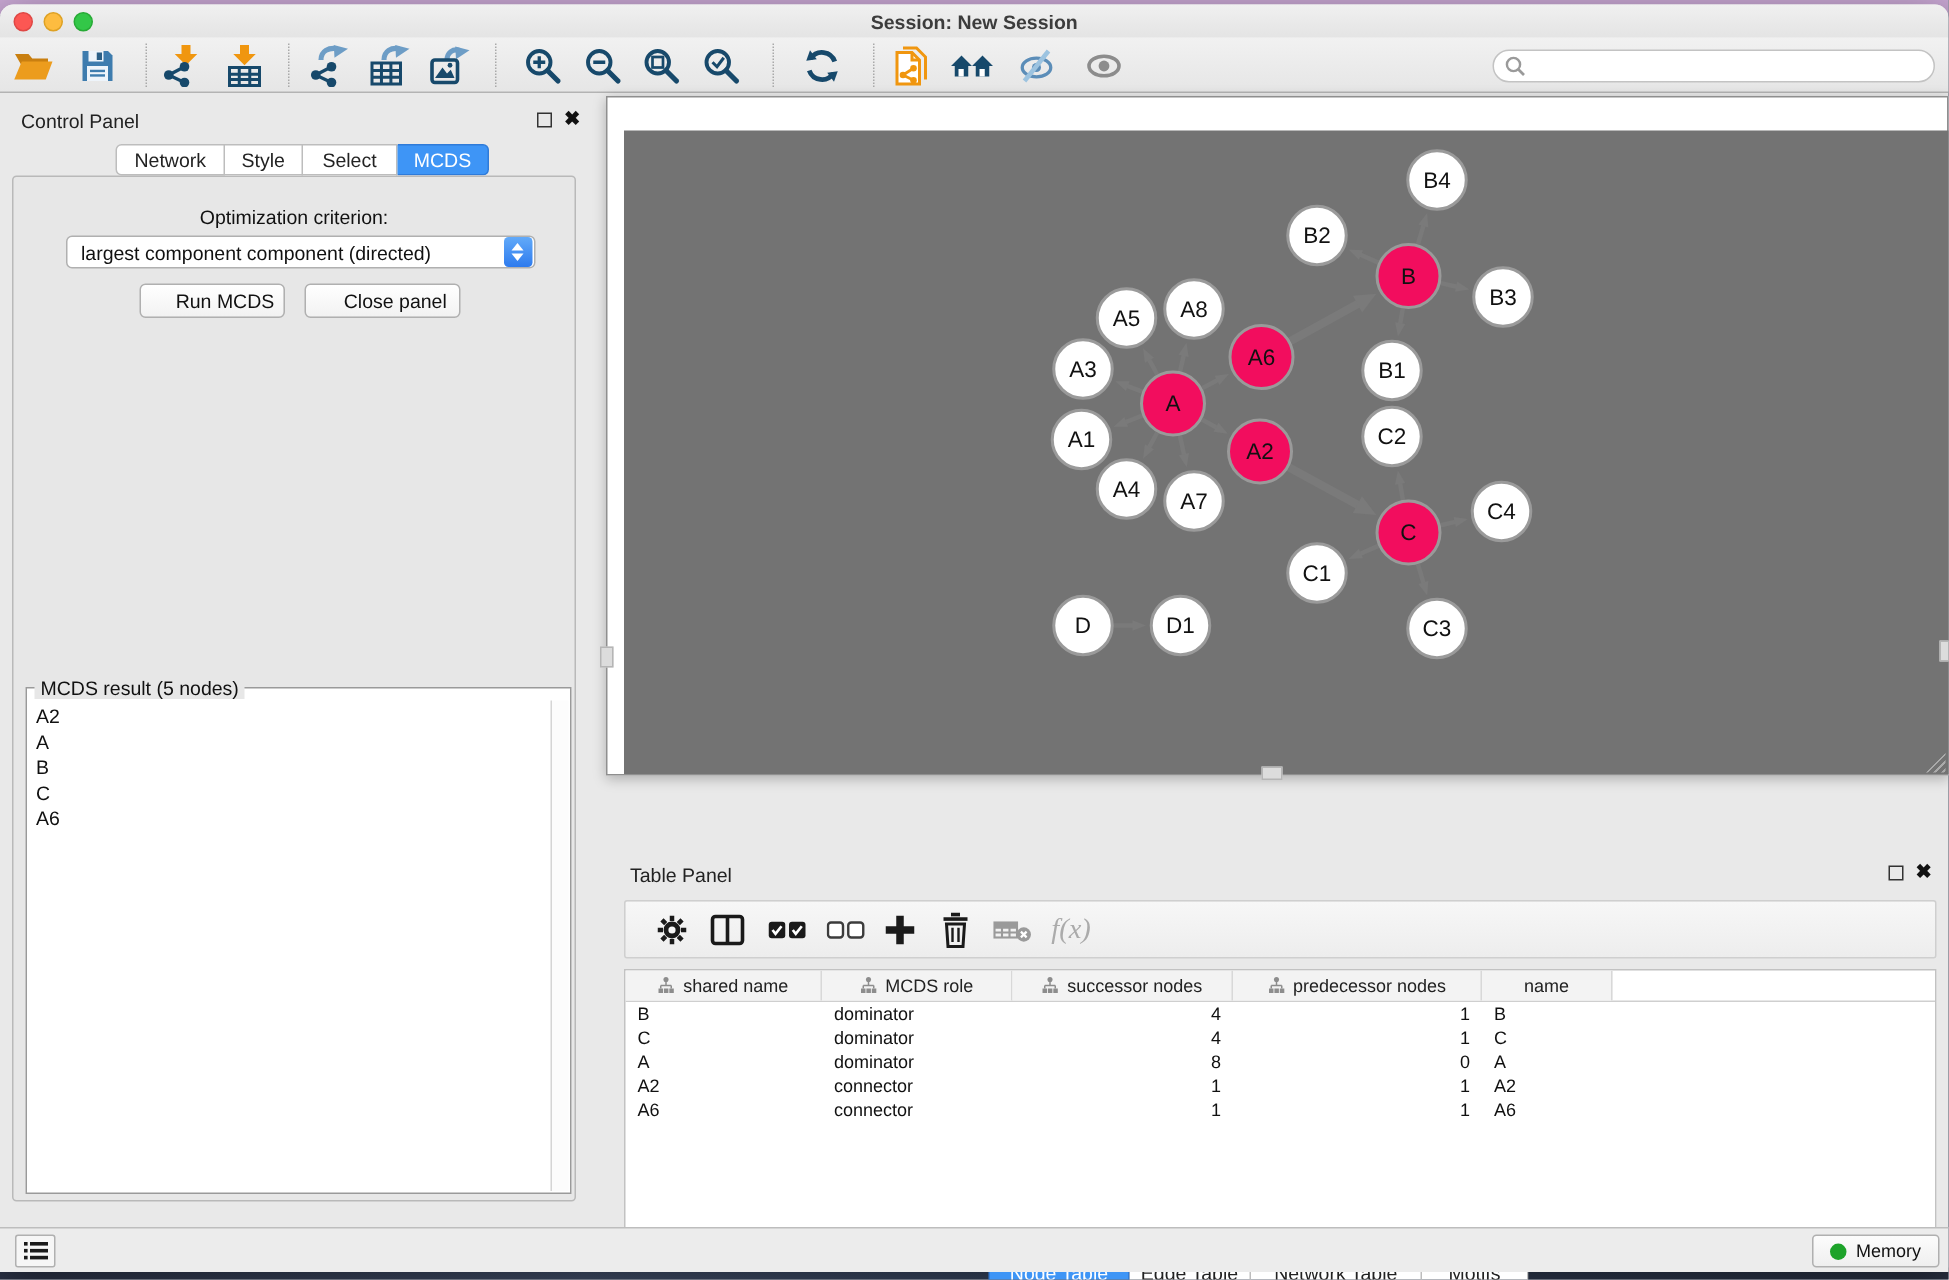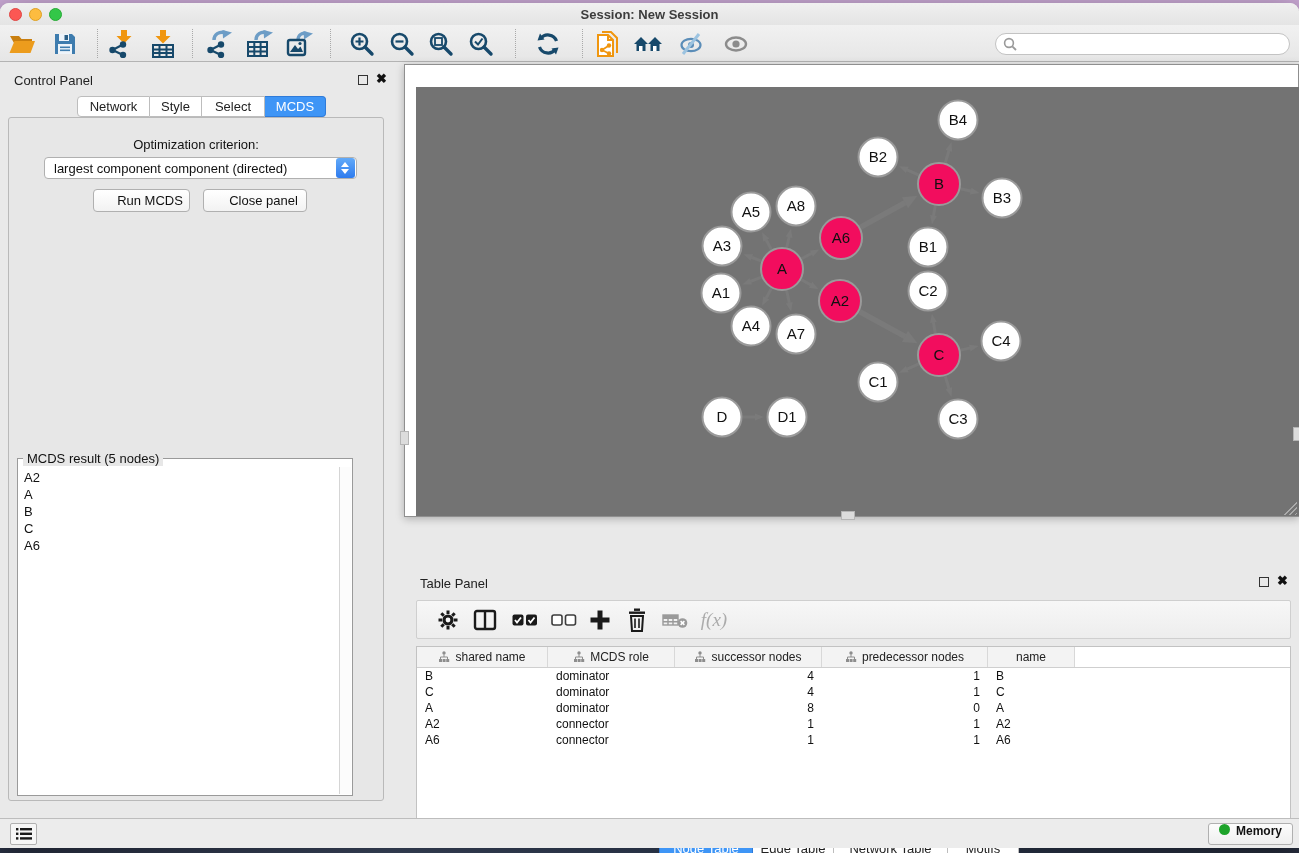--- a/index.html
+++ b/index.html
@@ -51,21 +51,21 @@
   .combo .val { flex:1; font-size:13px; color:#111; padding-left:9px; white-space:nowrap; }
   .combo .stepper { width:19px; height:20px; margin-right:1px; border-radius:3px;
     background:linear-gradient(#62aaf9,#2e7bee); position:relative; }
   .combo .stepper:before { content:""; position:absolute; left:5px; top:4px;
     border-left:4px solid transparent; border-right:4px solid transparent; border-bottom:5px solid #fff; }
   .combo .stepper:after { content:""; position:absolute; left:5px; bottom:4px;
     border-left:4px solid transparent; border-right:4px solid transparent; border-top:5px solid #fff; }
   .cp-btn { position:absolute; top:71px; height:23px; background:linear-gradient(#ffffff,#f2f2f2);
     border:1px solid #b0b0b0; border-radius:4px; font-size:13px; color:#111;
     display:flex; align-items:center; justify-content:center;padding-left:17px; }
-  .fieldset { position:absolute; left:8px; top:340px; width:336px; height:338px;
+  .fieldset { position:absolute; left:8px; top:340px; width:364px; height:338px;
     background:#fff; border:1px solid #9a9a9a; }
   .fieldset .legend { position:absolute; left:5px; top:-8px; background:#e7e7e7;
     padding:0 4px; font-size:13px; color:#111; }
   .result-list { position:absolute; left:2px; top:10px; right:14px; bottom:2px; overflow:hidden; }
   .result-item { font-size:13px; color:#111; padding:1px 0 1px 4px; line-height:15px; }
   .result-scroll { position:absolute; right:1px; top:8px; bottom:1px; width:12px;
     background:#fcfcfc; border-left:1px solid #d5d5d5; }
 
   
   .net-frame { position:absolute; left:404px; top:61px; width:895px; height:453px;
@@ -101,21 +101,21 @@
   .tp-tabs { position:absolute; left:255px; top:270px; height:22px; display:flex; }
   .tp-tabs .seg { font-size:13px; }
 
   
   .statusbar { position:absolute; left:0; top:815px; width:100%; height:30px;
     background:#ececec; border-top:1px solid #bdbdbd; }
   .list-btn { position:absolute; left:10px; top:4px; width:27px; height:22px; background:#f6f6f6;
     border:1px solid #b0b0b0; border-radius:2px; display:flex; align-items:center; justify-content:center; }
   .memory-btn { position:absolute; left:1208px; top:4px; width:85px; height:22px;
     background:linear-gradient(#fcfcfc,#efefef); border:1px solid #b0b0b0; border-radius:3px;
-    display:flex; align-items:flex-start; justify-content:center; gap:6px; font-size:12px; color:#111;font-weight:bold; }
+    display:flex; align-items:center; justify-content:center; gap:6px; font-size:12px; color:#111; }
   .memory-dot { width:11px; height:11px; border-radius:50%; background:#1da32a; }
 </style>
 </head>
 <body>
 
 <div class="screen">
   <div class="desktop-top"></div>
   <div class="desktop-bottom"></div>
 
   <div class="app-window">

